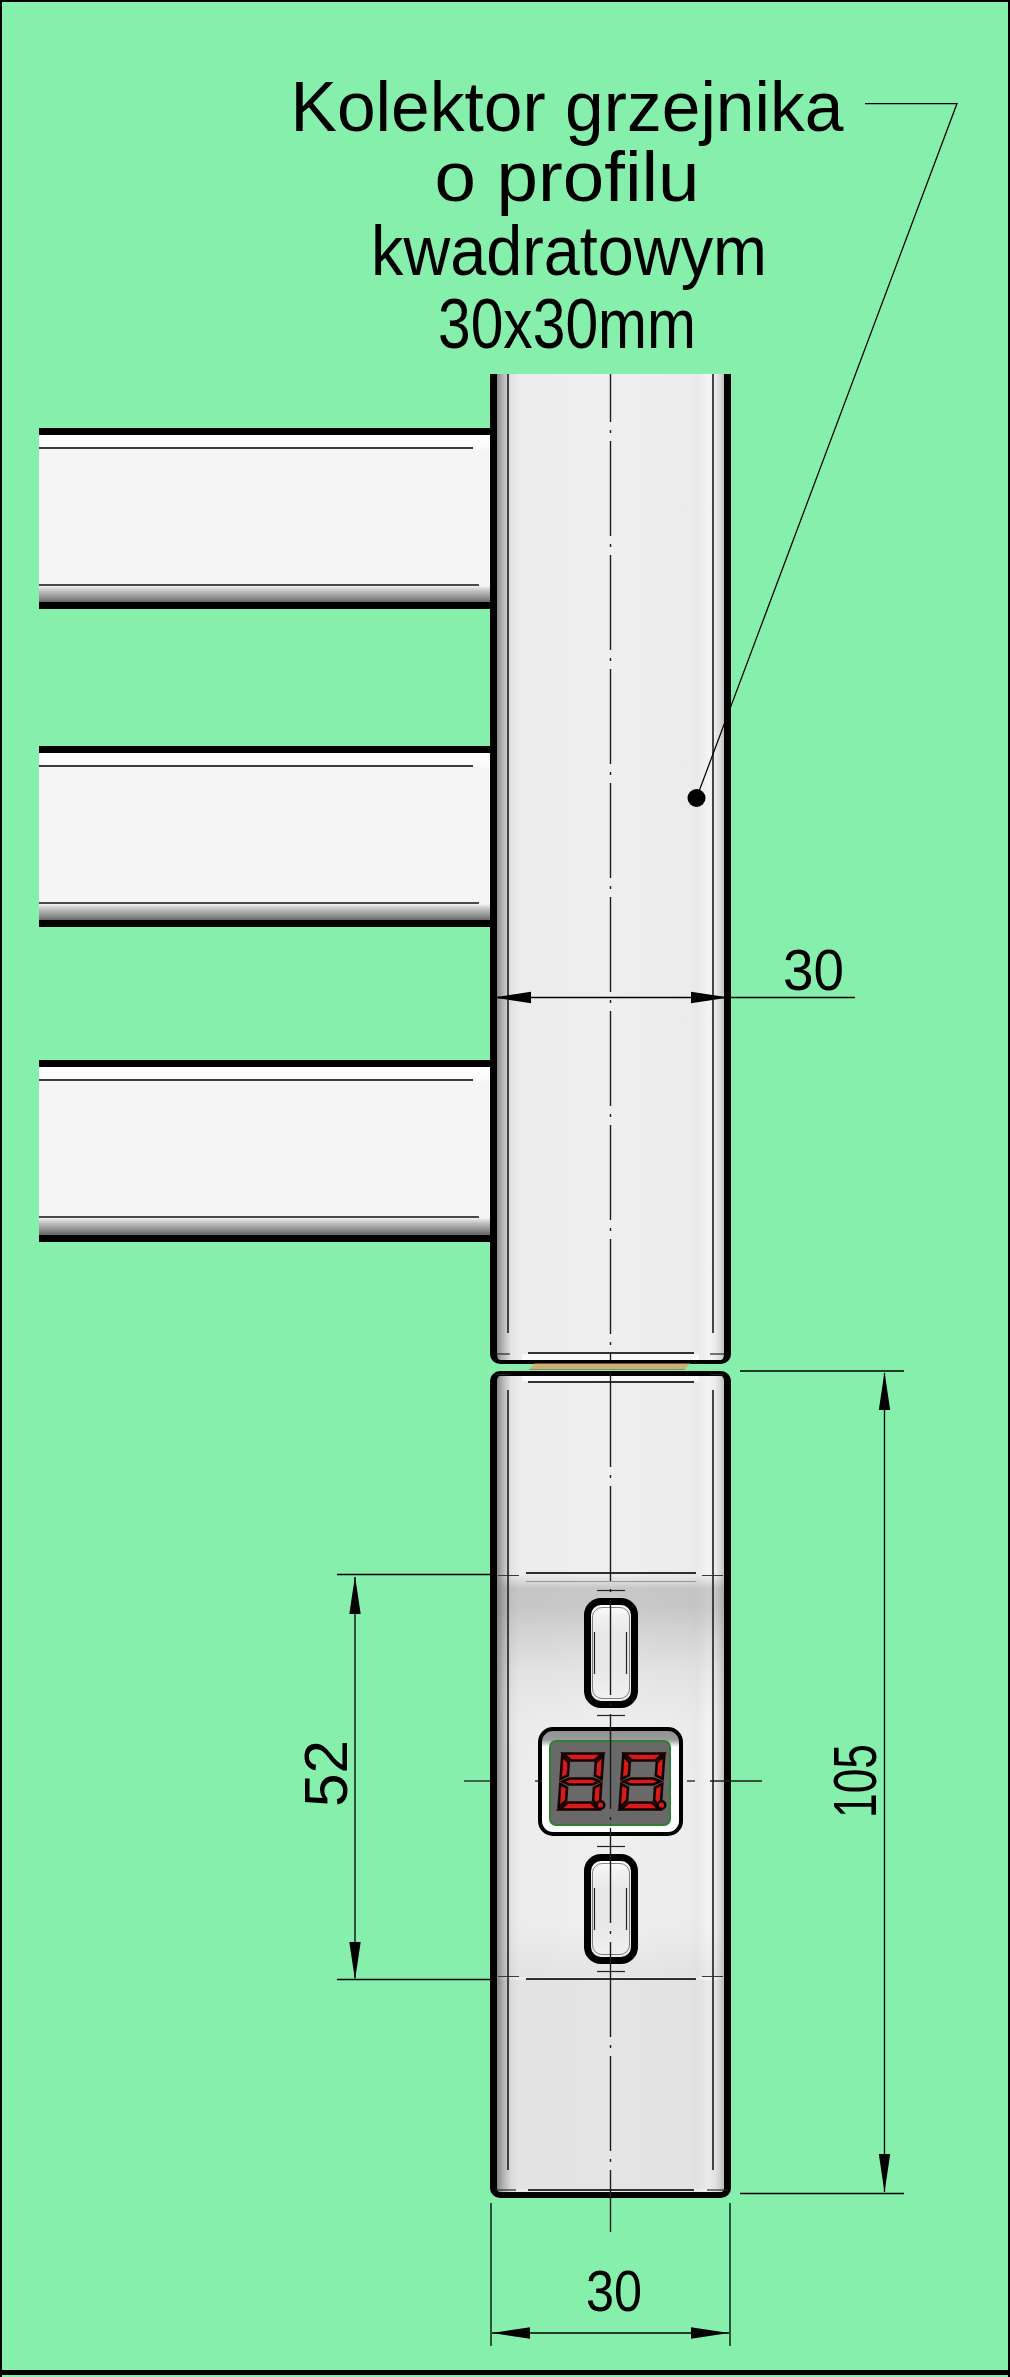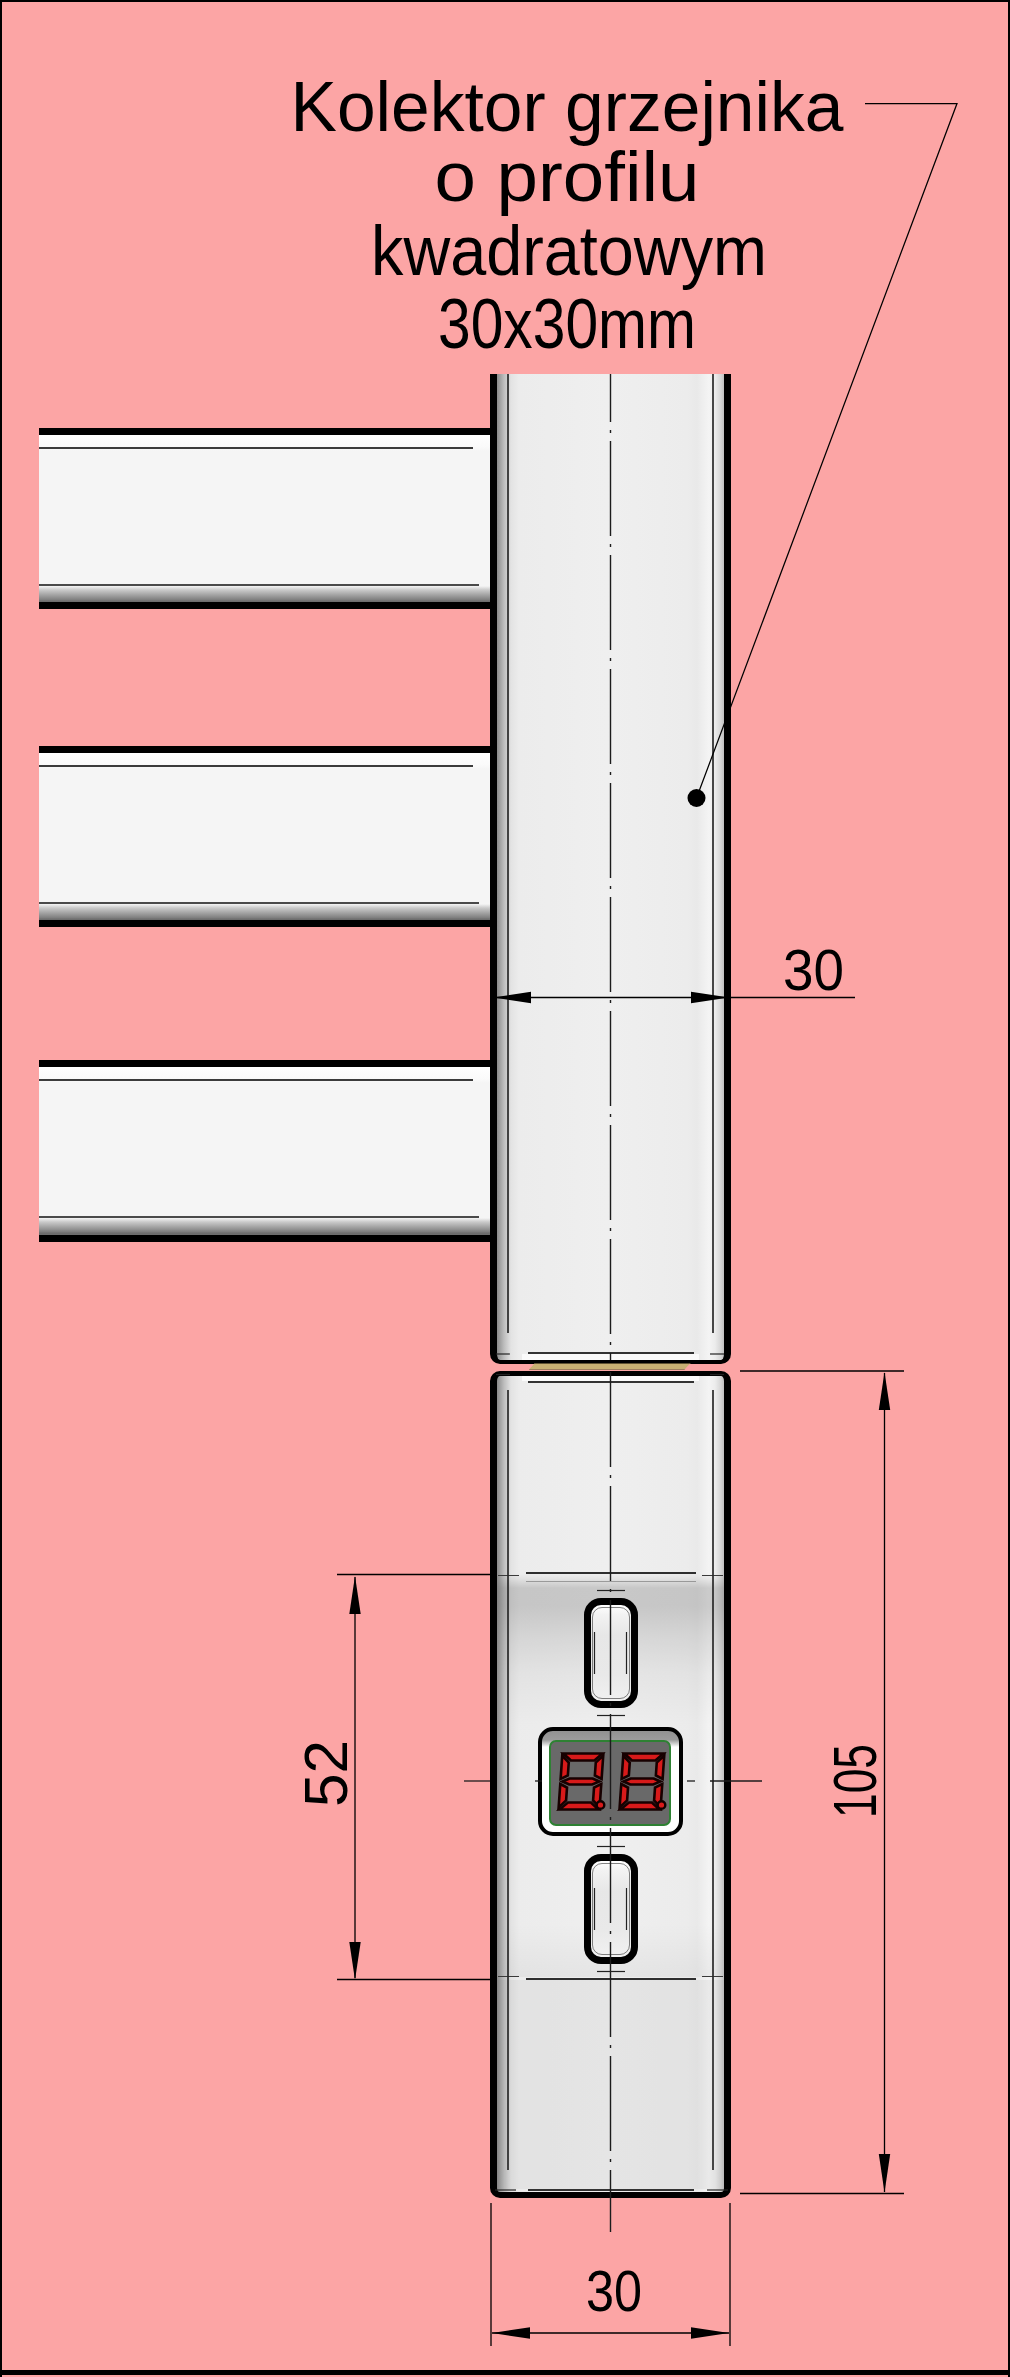--- a/index.html
+++ b/index.html
@@ -1,16 +1,16 @@
 <!DOCTYPE html>
 <html><head>
 <meta charset="utf-8">
 <style>
   html,body{margin:0;padding:0;background:#fff;}
-  #page{position:relative;width:1010px;height:2377px;background:#fca5a5;overflow:hidden;
+  #page{position:relative;width:1010px;height:2377px;background:#86efac;overflow:hidden;
         font-family:"Liberation Sans", sans-serif;}
   .abs{position:absolute;}
   
   .rung{width:455px;height:181px;box-sizing:border-box;
         border-top:7px solid #000;border-bottom:7px solid #000;
         background:linear-gradient(180deg,#ffffff 0px,#fafafa 12px,#f5f5f5 16px,#f5f5f5 150px,#f5f5f5 151px,#c9c9c9 155px,#7d7d7d 165px,#6e6e6e 166px);}
   .rung::before{content:"";position:absolute;left:0;top:12px;width:434px;height:2px;background:#3c3c3c;}
   .rung::after{content:"";position:absolute;left:0;top:149px;width:440px;height:2px;background:#4a4a4a;}
   
   #tube,#heater{box-sizing:border-box;width:241px;left:490px;

